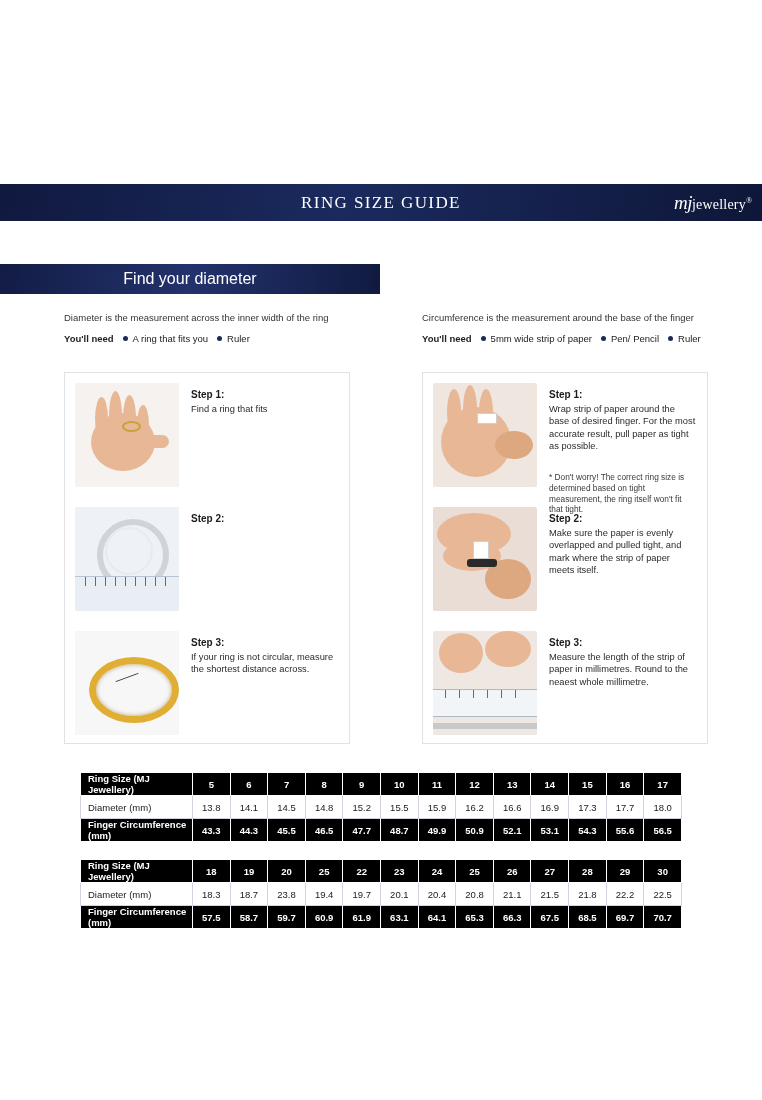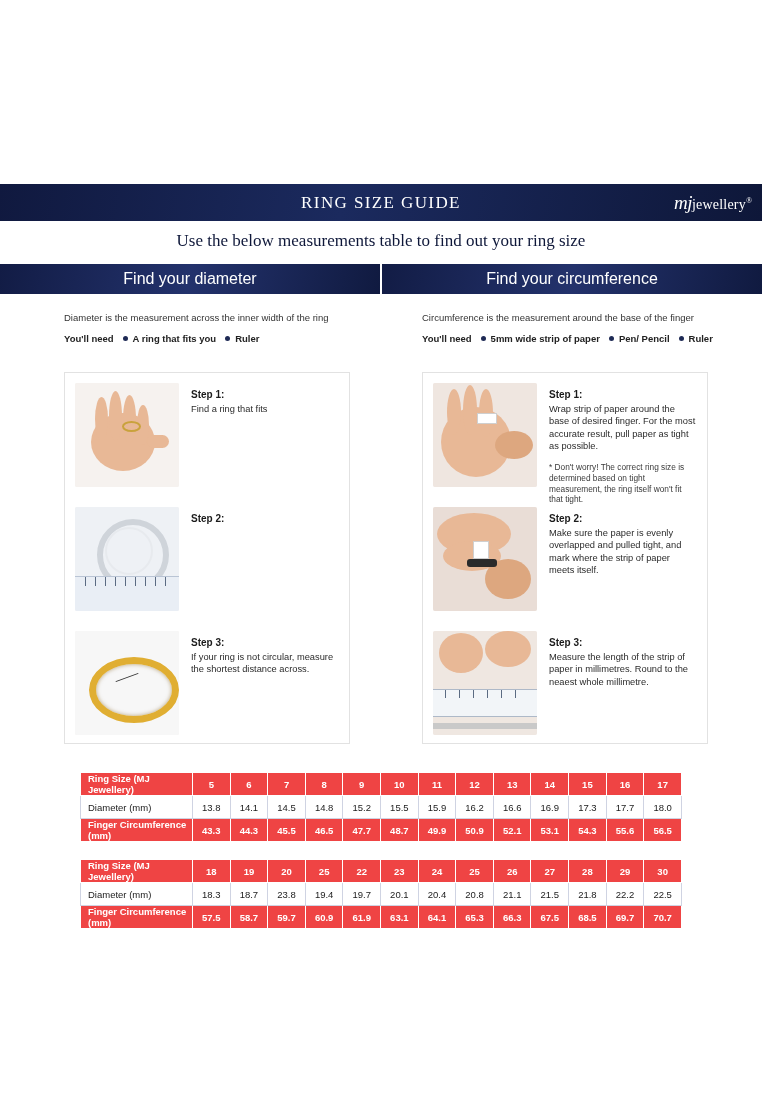--- a/index.html
+++ b/index.html
@@ -130,21 +130,21 @@
   }
   .needs b { font-weight: bold; }
   .needs .dot {
     display: inline-block;
     width: 5px;
     height: 5px;
     border-radius: 50%;
     background: #1e2a55;
     margin: 0 5px 0 9px;
   }
-  .needs .item { font-weight: bold; }
+  .needs .item { font-weight: normal; }
 
   
   .steps-card {
     position: absolute;
     top: 356px;
     border: 1px solid #e2e2e2;
     background: #ffffff;
     box-sizing: border-box;
   }
   .steps-card.left { left: 64px; width: 286px; height: 372px; }
@@ -174,21 +174,21 @@
   }
   .step-body {
     font-size: 9.3px;
     line-height: 1.32;
     color: #2b2b2b;
   }
   .step-note {
     font-size: 8.3px;
     line-height: 1.3;
     color: #3a3a3a;
-    margin-top: 10px;
+    margin-top: 20px;
   }
 
   
   .table-wrap {
     position: absolute;
     left: 80px;
     width: 602px;
   }
   .table-wrap.t1 { top: 756px; }
   .table-wrap.t2 { top: 843px; }
@@ -200,21 +200,21 @@
     font-size: 9.5px;
   }
   table.sizes td {
     border: 1px solid #ffffff;
     text-align: center;
     height: 23px;
     padding: 0 2px;
     box-sizing: border-box;
   }
   table.sizes tr.dark td {
-    background: #ef4444;
+    background: #000000;
     color: #ffffff;
     font-weight: bold;
   }
   table.sizes tr.light td {
     background: #ffffff;
     color: #1b1b1b;
     border: 1px solid #cfd3e2;
   }
   table.sizes td.rowhead {
     text-align: left;
@@ -256,25 +256,23 @@
 
 <div class="page">
 
   <div class="header-band">
     <div class="header-title">RING SIZE GUIDE</div>
     <div class="brand">
       <span class="mj">mj</span><span class="jw">jewellery</span><span class="reg">®</span>
     </div>
   </div>
 
-  <div class="subtitle">Use the below measurements table to find out your ring size</div>
 
   <div class="colbar left">Find your diameter</div>
   <div class="colbar-gap"></div>
-  <div class="colbar right">Find your circumference</div>
 
   <div class="col left">
     <p class="col-desc">Diameter is the measurement across the inner width of the ring</p>
     <div class="needs">
       <b>You'll need</b>
       <span class="dot"></span>
       <span class="item">A ring that fits you</span>
       <span class="dot"></span>
       <span class="item">Ruler</span>
     </div>

